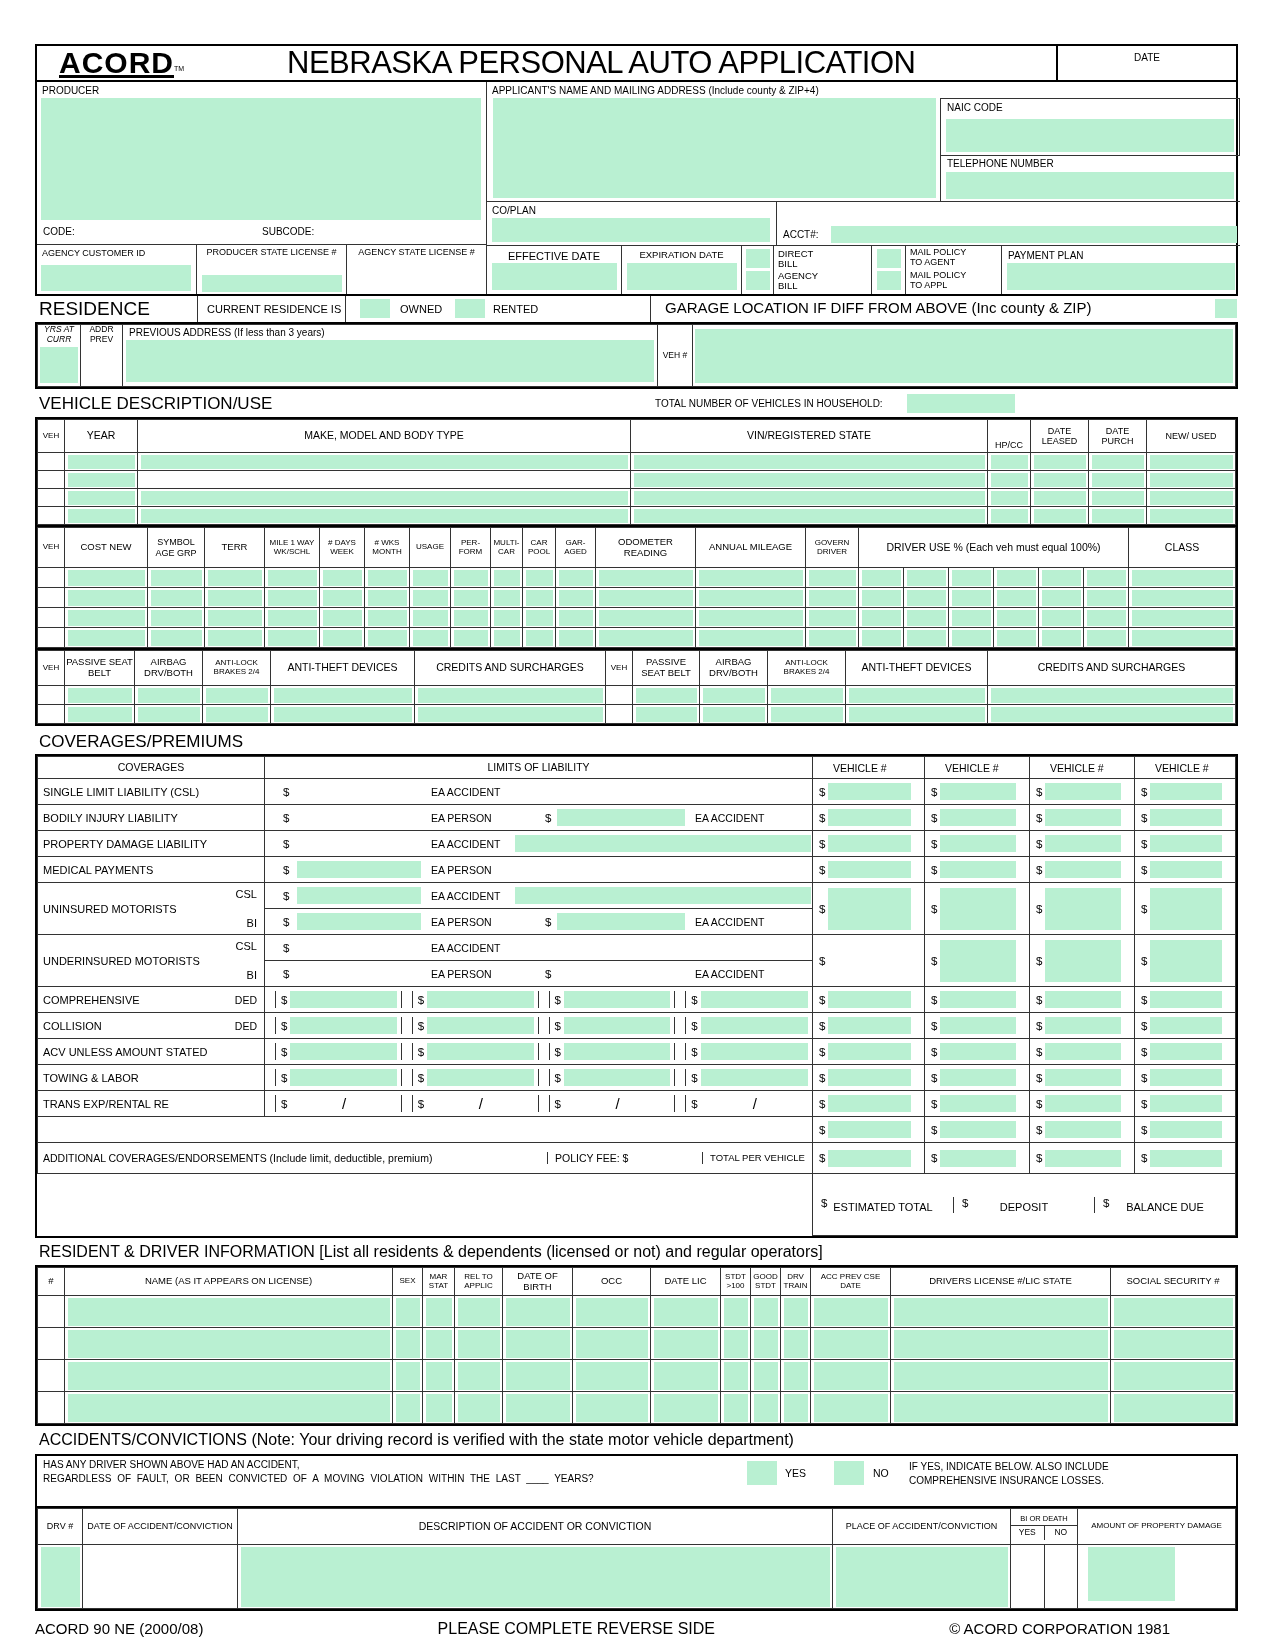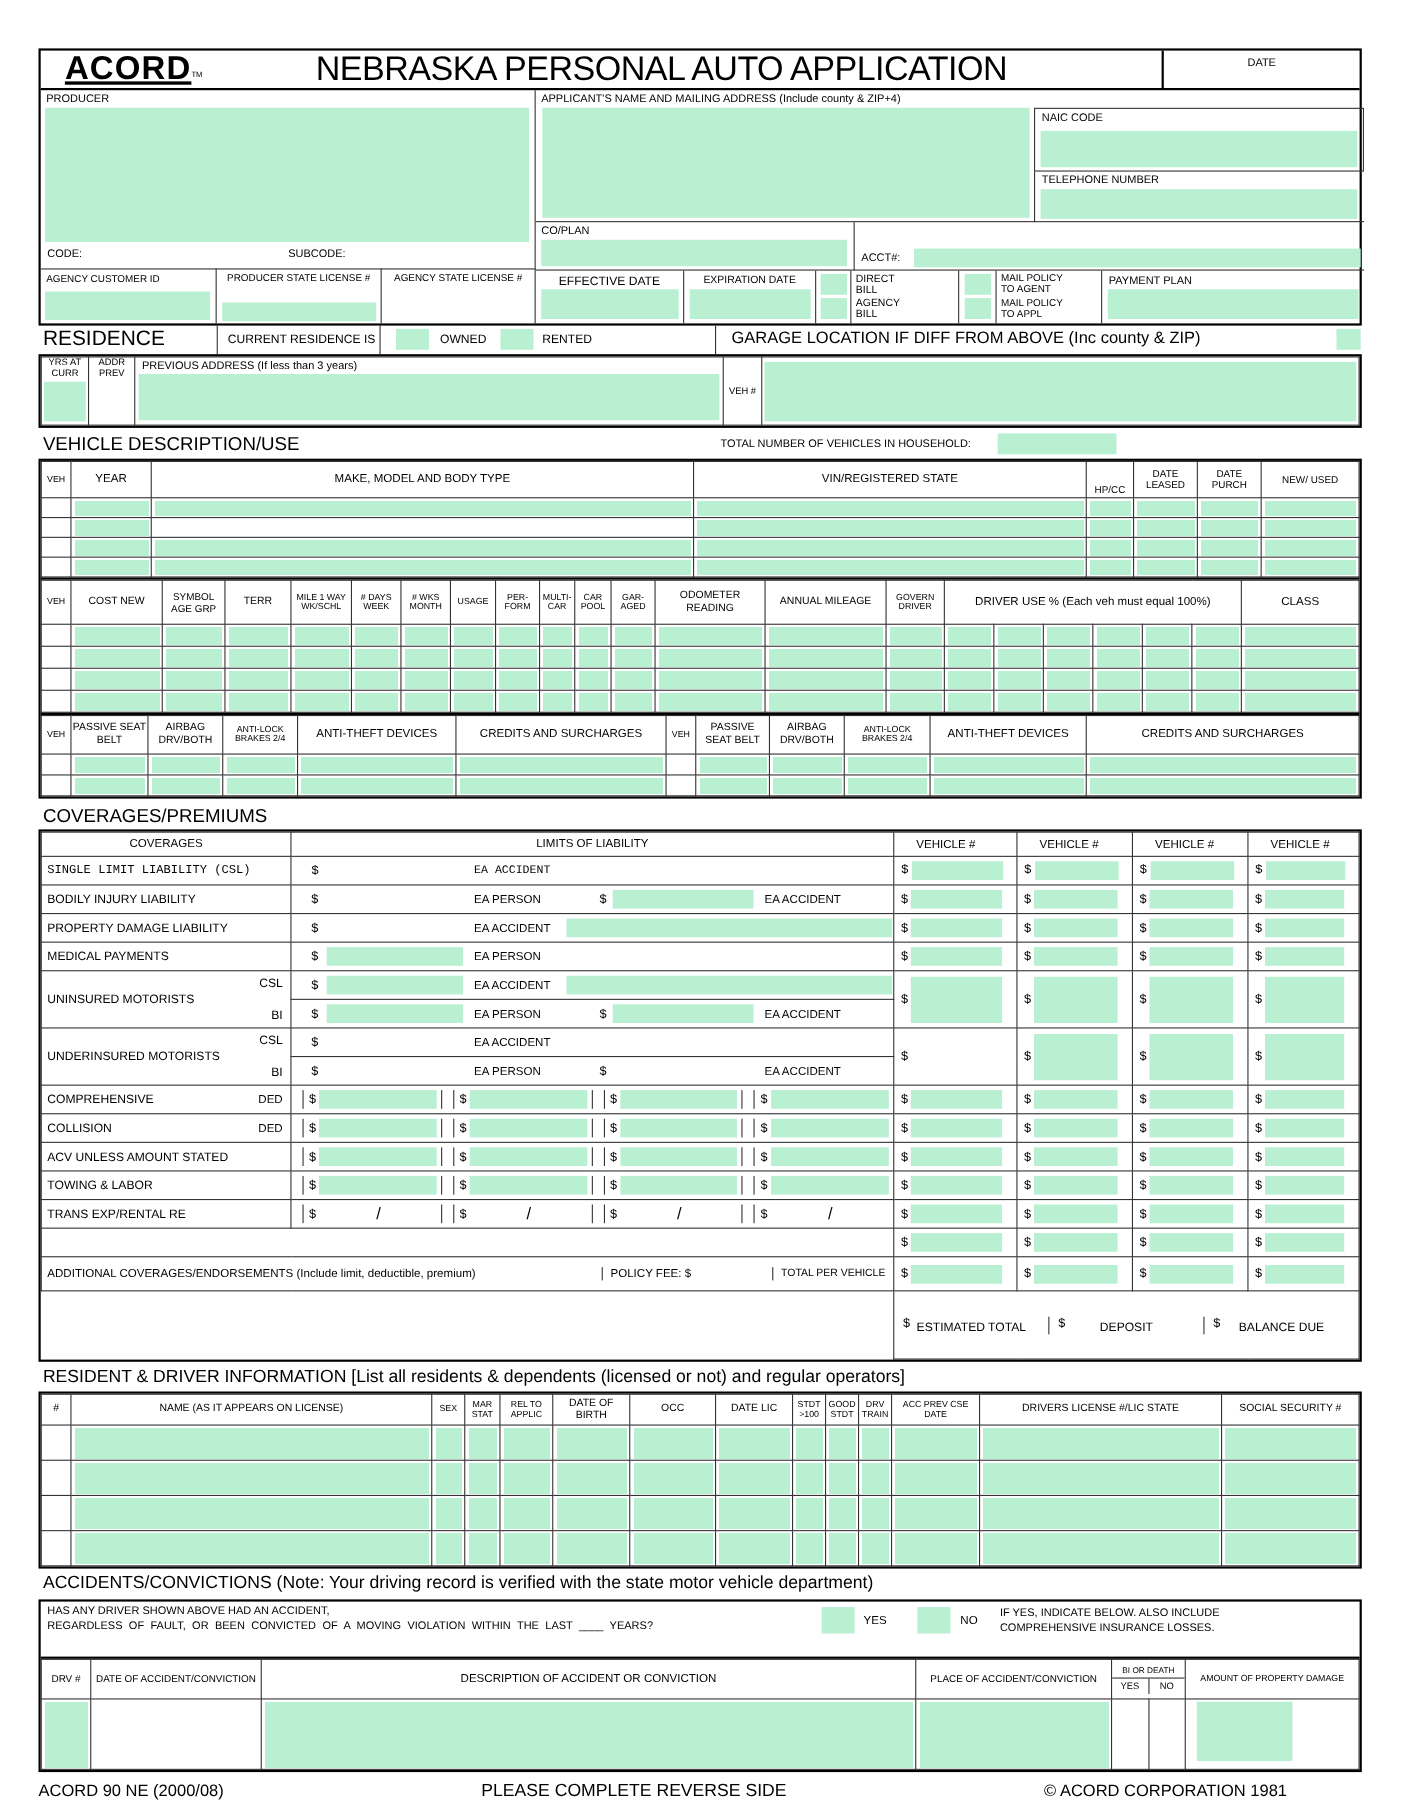--- a/index.html
+++ b/index.html
@@ -170,21 +170,21 @@
     <table style="height:62px;">
       <colgroup>
           <col style="width:43px">
           <col style="width:42px">
           <col style="width:535px">
           <col style="width:35px">
           <col>
         </colgroup>
       <tbody>
           <tr style="height:62px;">
-        <td style="vertical-align:top;">
+        <td style="vertical-align:top;font-style:italic;">
           <div class="th f85">YRS AT CURR</div>
           <div class="f" style="margin:3px 2px 2px 2px;height:36px;"></div>
         </td>
         <td style="vertical-align:top;">
           <div class="th f85">ADDR PREV</div>
         </td>
         <td style="vertical-align:top;">
           <div class="f10" style="padding:2px 0 0 6px;">PREVIOUS ADDRESS (If less than 3 years)</div>
           <div class="f" style="margin:2px 3px 2px 3px;height:42px;"></div>
         </td>
@@ -491,21 +491,21 @@
         </colgroup>
       <tbody>
           <tr style="height:22px;">
         <td class="th f105">COVERAGES</td>
         <td class="th f105">LIMITS OF LIABILITY</td>
         <td class="f105" style="padding-left:20px;">VEHICLE #</td>
         <td class="f105" style="padding-left:20px;">VEHICLE #</td>
         <td class="f105" style="padding-left:20px;">VEHICLE #</td>
         <td class="f105" style="padding-left:20px;">VEHICLE #</td>
       </tr>
-      <tr style="height:26px;font-family:Liberation Mono, monospace;">
+      <tr style="height:26px;">
         <td class="clab">SINGLE LIMIT LIABILITY (CSL)</td>
         <td class="lim">
               <span class="d" style="left:18px;">$</span>
               <span style="left:166px;">EA ACCIDENT</span>
             </td>
         <td class="vm"><span class="d">$</span><span class="fi"></span></td>
         <td class="vm"><span class="d">$</span><span class="fi"></span></td>
         <td class="vm"><span class="d">$</span><span class="fi"></span></td>
         <td class="vm"><span class="d">$</span><span class="fi"></span></td>
       </tr>

